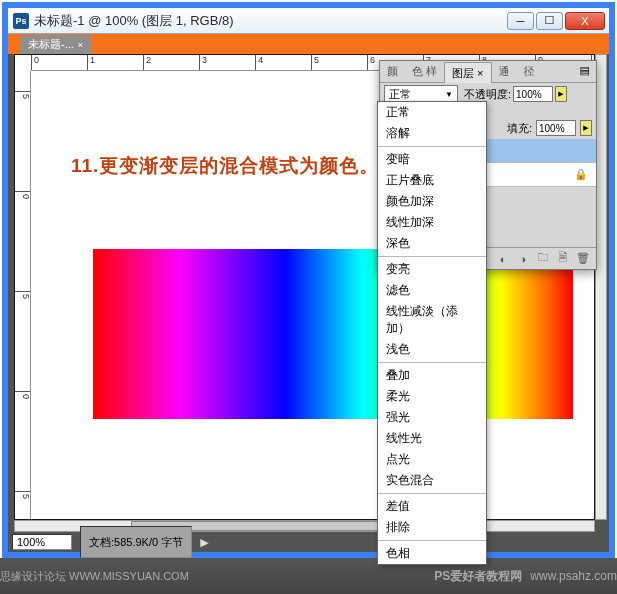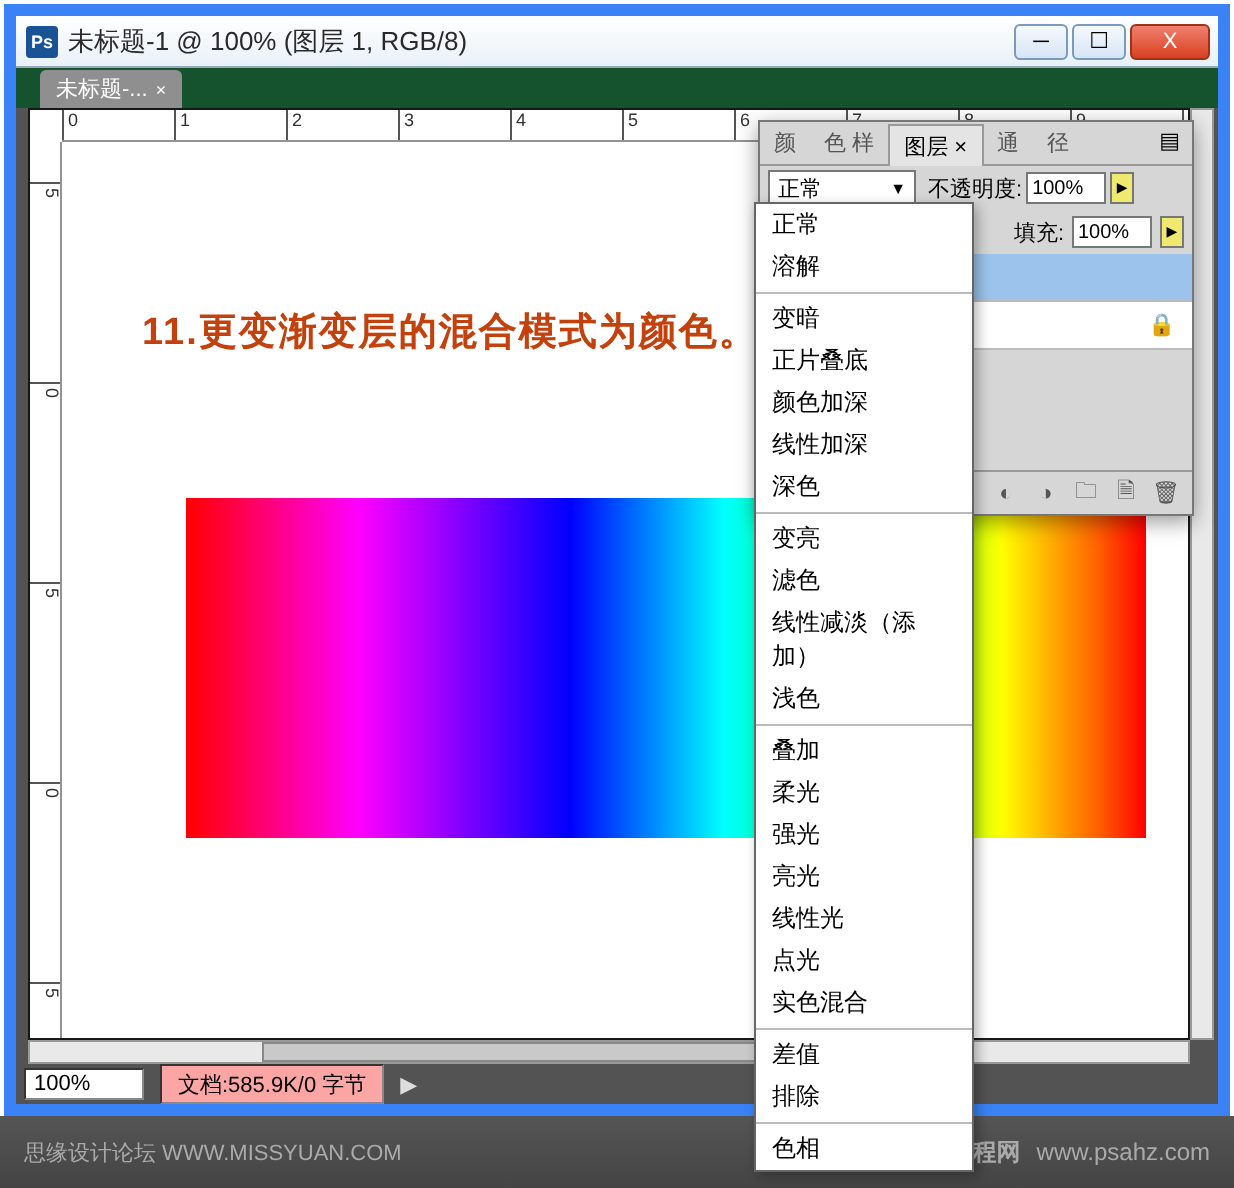--- a/index.html
+++ b/index.html
@@ -4,67 +4,67 @@
 <style>
 *{box-sizing:border-box;margin:0;padding:0;font-family:"Microsoft YaHei",SimSun,sans-serif;}
 body{background:#fff;width:617px;height:594px;position:relative;overflow:hidden;font-size:11px;}
 .window{position:absolute;top:2px;left:2px;width:613px;height:556px;background:#535353;border:6px solid #3b82f6;}
 .titlebar{height:26px;background:linear-gradient(#fff,#e8f0f8);display:flex;align-items:center;border-bottom:1px solid #94a7bb;}
 .titlebar-icon{width:16px;height:16px;margin:0 5px;background:#1a5296;border-radius:2px;display:flex;align-items:center;justify-content:center;color:#fff;font-size:9px;font-weight:bold;}
 .titlebar-text{flex:1;color:#2a2a2a;font-size:13px;}
 .win-controls{display:flex;align-items:center;gap:2px;margin-right:4px;}
 .win-btn{width:27px;height:18px;border:1px solid #7a9abd;border-radius:3px;display:flex;align-items:center;justify-content:center;font-size:11px;background:linear-gradient(#f5f9fd,#d6e5f5);}
 .win-close{background:linear-gradient(#f08070,#d84020);color:#fff;border-color:#a03018;width:40px;}
-.tab-row{height:20px;background:#14532d;display:flex;align-items:flex-end;padding-left:12px;}
+.tab-row{height:20px;background:#f97316;display:flex;align-items:flex-end;padding-left:12px;}
 .doc-tab{background:#8f8f8f;color:#fff;padding:2px 8px;font-size:11px;border-radius:3px 3px 0 0;display:flex;align-items:center;gap:4px;}
 .doc-tab .x{font-size:9px;}
 .canvas-wrap{position:absolute;top:46px;left:6px;right:14px;bottom:32px;background:#fff;border:1px solid #171717;}
 .ruler-h{position:absolute;top:0;left:16px;right:0;height:16px;background:#fff;border-bottom:1px solid #939393;overflow:hidden;}
 .ruler-v{position:absolute;top:16px;left:0;bottom:0;width:16px;background:#fff;border-right:1px solid #939393;overflow:hidden;}
 .ruler-h .tick{position:absolute;top:0;height:16px;border-left:1px solid #555;padding-left:2px;font-size:9px;color:#333;}
 .ruler-v .tick{position:absolute;left:0;width:16px;height:50px;border-top:1px solid #555;font-size:9px;color:#333;writing-mode:vertical-rl;padding-top:2px;}
 .canvas-area{position:absolute;top:16px;left:16px;right:0;bottom:0;background:#fff;overflow:hidden;}
 .instruction{position:absolute;top:82px;left:40px;font-size:19px;font-weight:bold;color:#c2410c;letter-spacing:1px;}
 .gradient-rect{position:absolute;top:178px;left:62px;width:480px;height:170px;background:linear-gradient(90deg,#ff0000 0%,#ff00ff 18%,#0000ff 40%,#00ffff 56%,#00ff40 70%,#ffff00 85%,#ff6000 95%,#ff0000 100%);}
 .status-bar{position:absolute;bottom:0;left:0;right:0;height:20px;background:#535353;display:flex;align-items:center;color:#ddd;font-size:11px;}
 .status-zoom{width:60px;height:16px;background:#fff;color:#000;margin:0 4px;padding:0 4px;display:flex;align-items:center;border:1px inset #888;}
-.status-info{height:20px;background:#fca5a5;color:#000;margin:0 4px;padding:0 8px;display:flex;align-items:center;border:1px inset #888;}
+.status-info{height:32px;background:#a3a3a3;color:#000;margin:0 4px;padding:0 8px;display:flex;align-items:center;border:1px inset #888;}
 .scroll-h{position:absolute;bottom:20px;left:6px;right:14px;height:12px;background:#e9e9e9;border:1px solid #999;}
 .scroll-h .thumb{position:absolute;left:20%;width:50%;top:0;bottom:0;background:#c9c9c9;border:1px solid #888;}
 .scroll-v{position:absolute;top:46px;right:2px;bottom:32px;width:12px;background:#e9e9e9;border:1px solid #999;}
 
 .layers-panel{position:absolute;top:60px;right:20px;width:218px;background:#d6d6d6;border:1px solid #777;box-shadow:0 3px 10px rgba(0,0,0,0.4);}
 .panel-tabs{height:22px;background:#d6d6d6;display:flex;border-bottom:1px solid #999;font-size:11px;}
 .ptab{padding:3px 7px;color:#555;cursor:default;}
 .ptab.active{background:#d6d6d6;color:#000;border:1px solid #999;border-bottom:none;position:relative;top:1px;background:#e4e4e4;}
 .panel-menu{margin-left:auto;padding:3px 6px;}
 .blend-row{height:22px;display:flex;align-items:center;padding:2px 4px;gap:2px;}
 .blend-select{width:74px;height:18px;background:#fff;border:1px solid #777;display:flex;align-items:center;padding:0 4px;font-size:11px;justify-content:space-between;}
 .blend-select .tri{font-size:8px;}
 .opacity-lbl{font-size:11px;margin-left:4px;}
 .pct-box{width:40px;height:16px;background:#fff;border:1px solid #777;font-size:10px;display:flex;align-items:center;padding:0 2px;}
 .pct-arrow{width:12px;height:16px;background:#efe970;border:1px solid #777;display:flex;align-items:center;justify-content:center;font-size:7px;}
-.lock-row{height:22px;display:flex;align-items:center;padding:2px 4px;gap:4px;font-size:11px;}
+.lock-row{height:22px;display:flex;align-items:center;padding:2px 4px;gap:4px;font-size:11px;margin-top:12px;}
 .lock-icons{display:flex;gap:2px;}
 .lock-icons span{width:14px;height:14px;border:1px solid #888;background:#e8e8e8;display:flex;align-items:center;justify-content:center;font-size:9px;}
 .layer-item{height:24px;background:#9bc3eb;display:flex;align-items:center;padding:0 4px;gap:4px;border-bottom:1px solid #bbb;}
 .eye{width:14px;height:14px;display:flex;align-items:center;justify-content:center;}
 .layer-thumb{width:24px;height:20px;background:#fff;border:1px solid #666;}
 .layer-bg-item{background:#fff;}
 .layer-name{font-size:11px;}
 .layer-lock{margin-left:auto;margin-right:4px;}
 .layers-space{height:60px;background:#d6d6d6;}
 .layers-footer{height:22px;background:#d6d6d6;border-top:1px solid #999;display:flex;align-items:center;justify-content:flex-end;gap:6px;padding:0 6px;font-size:11px;color:#555;}
 .layers-footer span{width:14px;height:14px;display:flex;align-items:center;justify-content:center;}
 
 .dropdown{position:absolute;top:101px;left:377px;width:110px;background:#fff;border:1px solid #666;box-shadow:2px 2px 6px rgba(0,0,0,0.3);z-index:50;font-size:12px;}
 .dd-item{padding:2px 8px;cursor:default;}
 .dd-sep{height:1px;background:#bbb;margin:2px 0;}
 
-.footer-bar{position:absolute;bottom:0;left:0;width:617px;height:36px;background:linear-gradient(#555,#444);display:flex;align-items:center;justify-content:space-between;padding:0 12px;color:#aaa;font-size:11px;}
+.footer-bar{position:absolute;bottom:0;left:0;width:617px;height:36px;background:linear-gradient(#555,#444);display:flex;align-items:center;justify-content:space-between;padding:0 0;color:#aaa;font-size:11px;}
 .footer-right{display:flex;align-items:center;gap:8px;font-size:12px;}
 .footer-logo{font-weight:bold;}
 </style>
 </head>
 <body>
 
 <div class="window">
   <div class="titlebar">
     <div class="titlebar-icon">Ps</div>
     <div class="titlebar-text">未标题-1 @ 100% (图层 1, RGB/8)</div>
@@ -184,21 +184,20 @@
   <div class="dd-item">深色</div>
   <div class="dd-sep"></div>
   <div class="dd-item">变亮</div>
   <div class="dd-item">滤色</div>
   <div class="dd-item">线性减淡（添加）</div>
   <div class="dd-item">浅色</div>
   <div class="dd-sep"></div>
   <div class="dd-item">叠加</div>
   <div class="dd-item">柔光</div>
   <div class="dd-item">强光</div>
-  <div class="dd-item">亮光</div>
   <div class="dd-item">线性光</div>
   <div class="dd-item">点光</div>
   <div class="dd-item">实色混合</div>
   <div class="dd-sep"></div>
   <div class="dd-item">差值</div>
   <div class="dd-item">排除</div>
   <div class="dd-sep"></div>
   <div class="dd-item">色相</div>
 
 </div>

